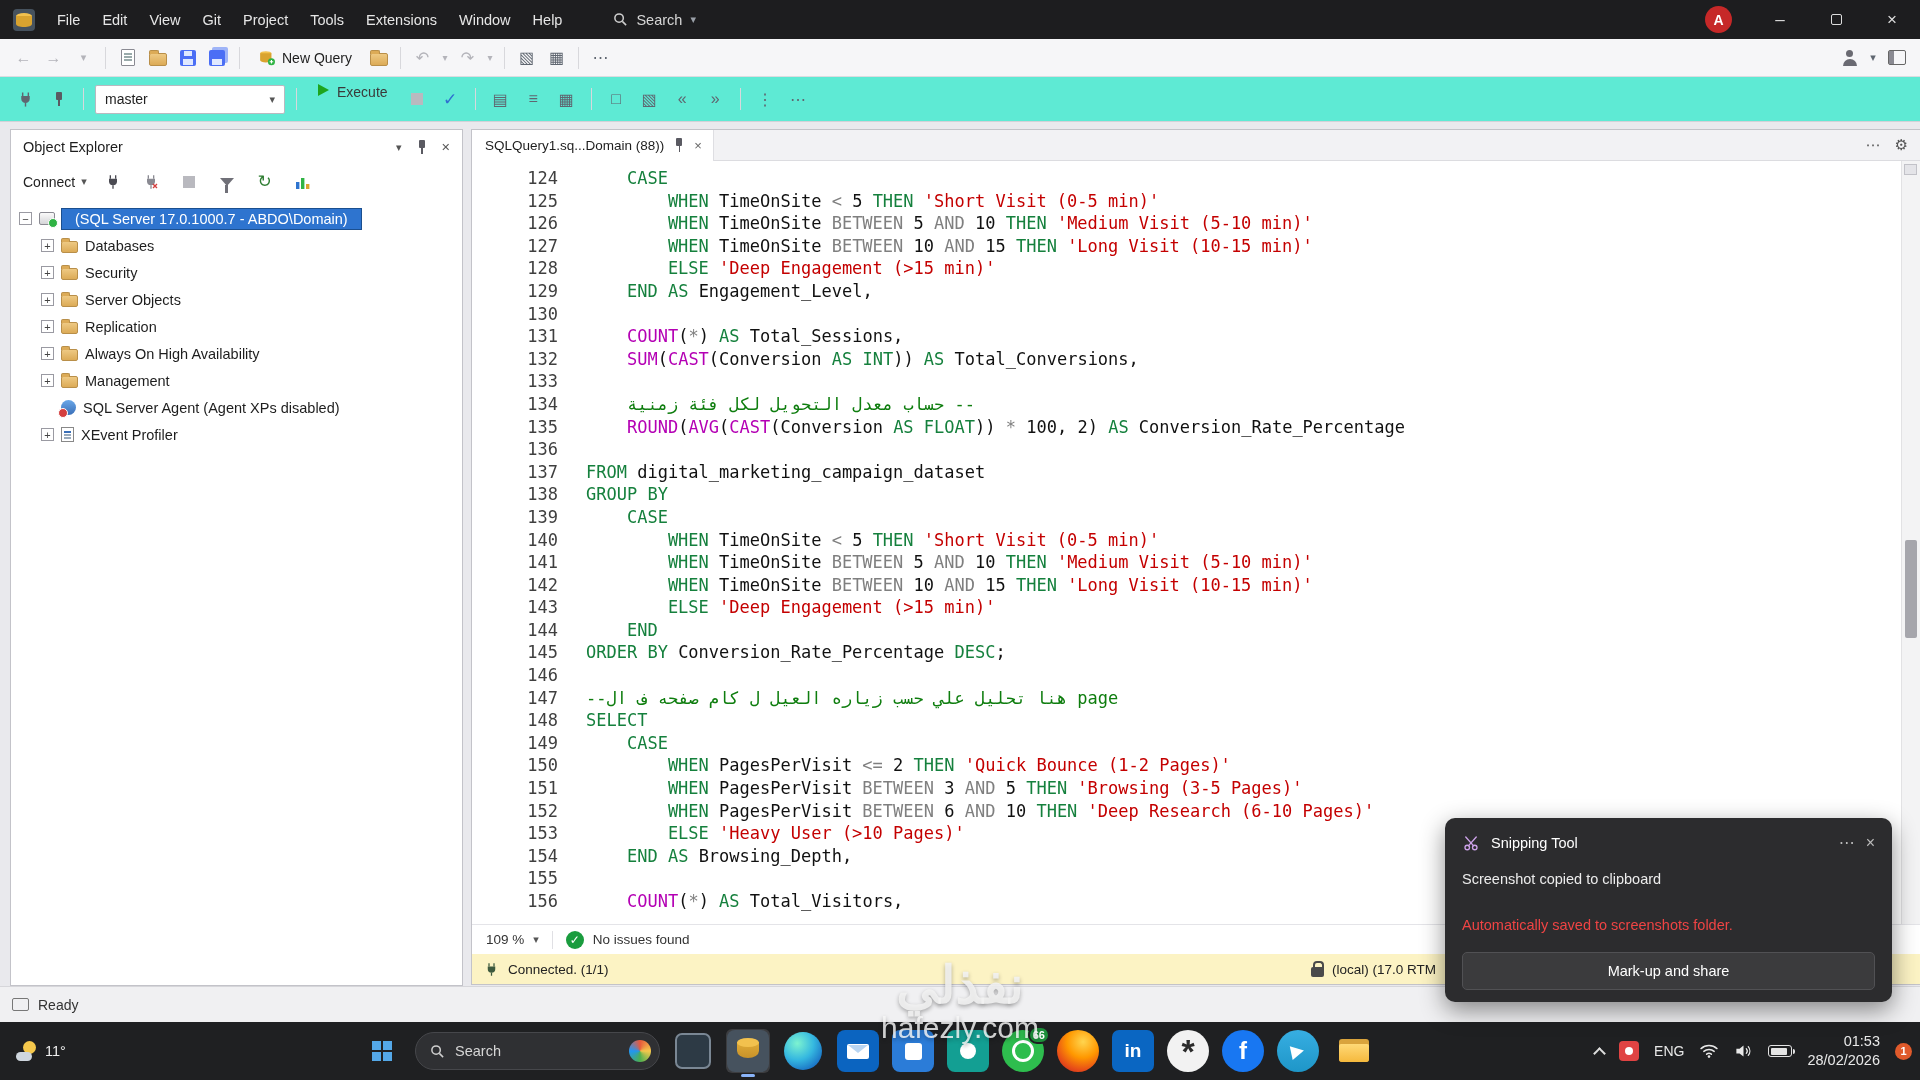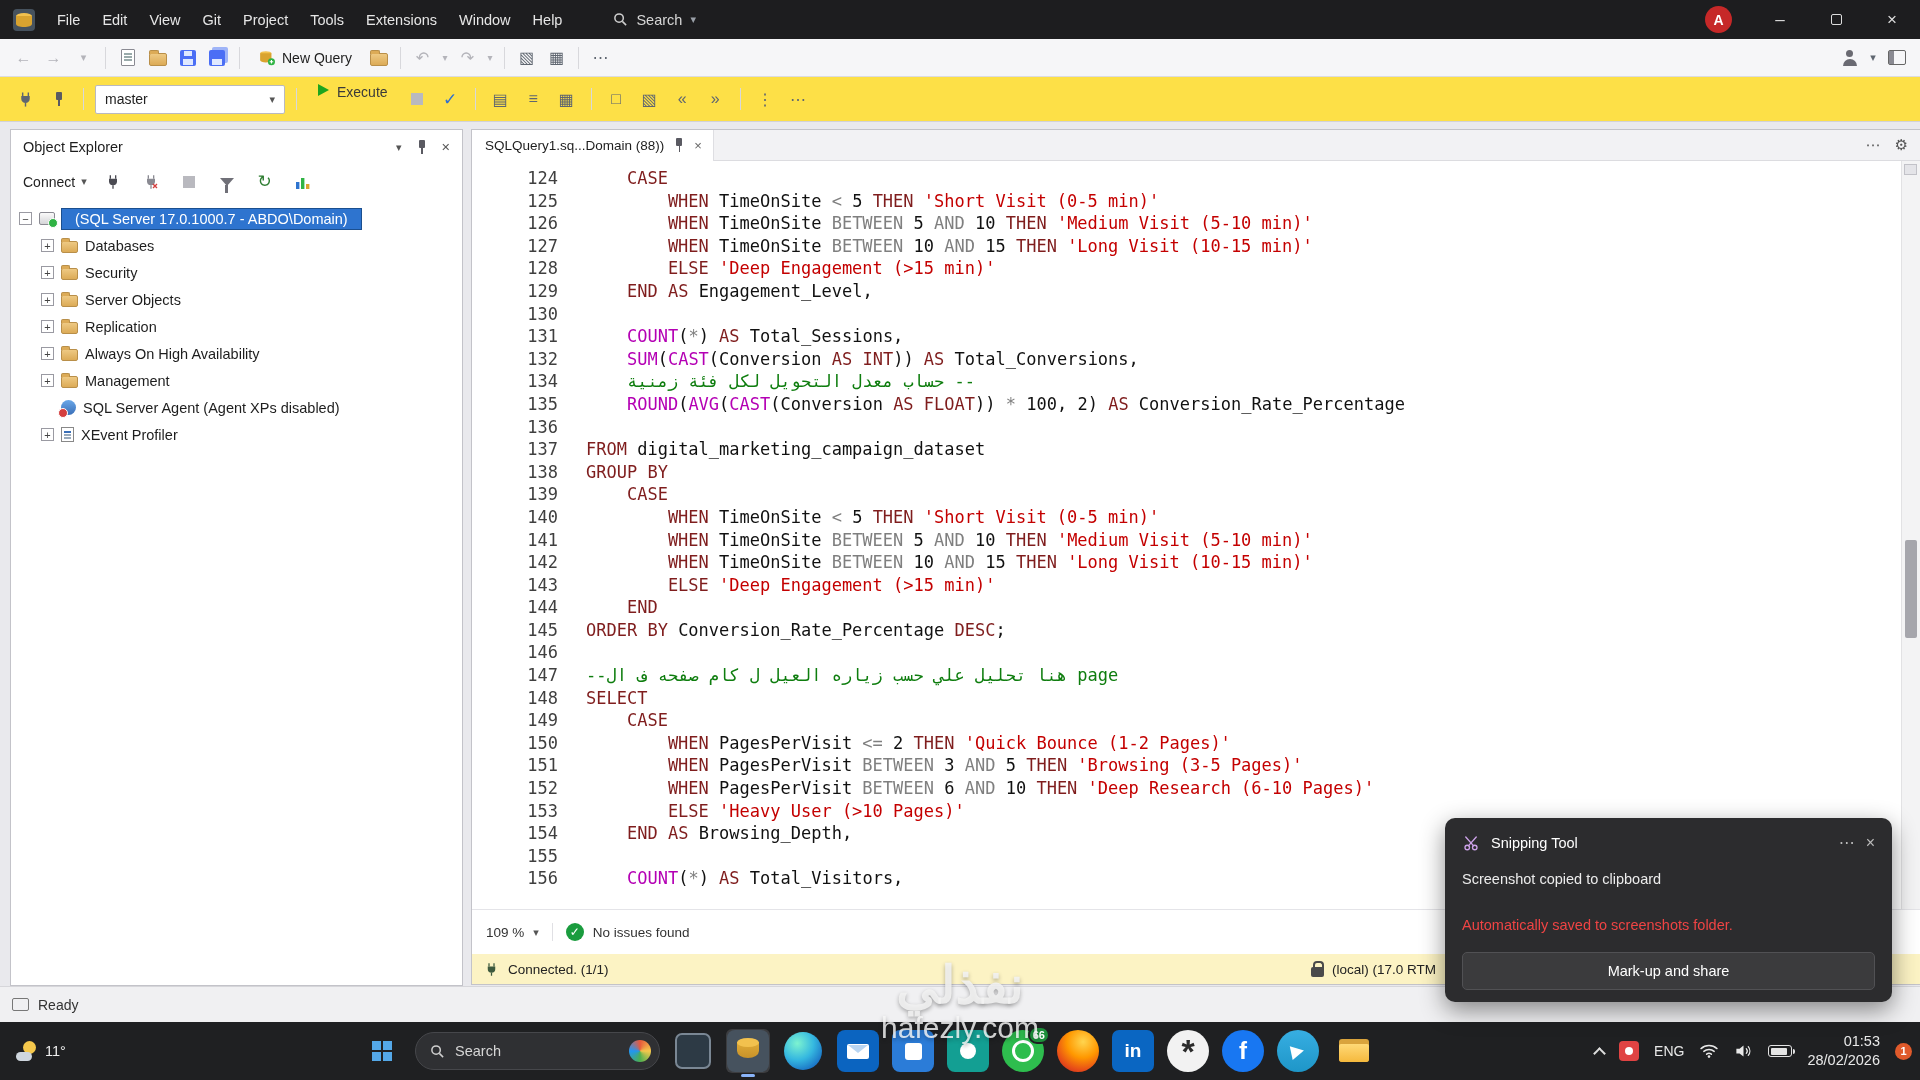--- a/index.html
+++ b/index.html
@@ -19,21 +19,21 @@
   .tb-spacer { flex:1; }
   .avatar { width:27px; height:27px; border-radius:50%; background:#c62828; color:#fff;
     display:flex; align-items:center; justify-content:center; font-size:14px; font-weight:bold; margin-right:20px; }
   .win-btn { width:56px; height:39px; display:flex; align-items:center; justify-content:center; font-size:17px; color:#ddd; }
   .win-max-glyph { width:11px; height:11px; border:1.5px solid #ddd; border-radius:2px; }
   .chev { font-size:11px; color:#9aa0a8; }
 
   
   .toolbar1 { position:absolute; top:39px; height:38px; left:0; right:0; background:#f6f6f8;
     border-bottom:1px solid #dcdce0; display:flex; align-items:center; padding:0 10px; gap:3px; z-index:9; }
-  .toolbar2 { position:absolute; top:77px; height:45px; left:0; right:0; background:#fde047;
+  .toolbar2 { position:absolute; top:77px; height:45px; left:0; right:0; background:#5eead4;
     border-bottom:1px solid #d2d2d8; display:flex; align-items:center; padding:0 12px; gap:6px; z-index:9; }
   .ticon { width:27px; height:27px; display:flex; align-items:center; justify-content:center;
     border-radius:3px; font-size:16px; color:#5f6670; flex:none; }
   .ticon.dis { color:#b4b4ba; }
   .tsep { width:1px; height:22px; background:#d8d8dc; margin:0 5px; flex:none; }
   .tbtn-newquery { display:flex; align-items:center; gap:7px; padding:0 10px; height:28px; font-size:14px; color:#1e1e1e; }
   .combo { width:190px; height:29px; background:#fff; border:1px solid #b9b9c0; border-radius:2px;
     display:flex; align-items:center; padding:0 9px; font-size:14px; color:#222; }
   .combo .chev { margin-left:auto; color:#555; }
   .exec { display:flex; gap:8px; padding:0 10px; height:30px; font-size:14px; color:#3a3a3a; }
@@ -92,27 +92,27 @@
   .tabbar { height:31px; background:#f2f2f4; display:flex; align-items:center; border-bottom:1px solid #dcdce0; }
   .tab { height:31px; background:#fff; display:flex; align-items:center; gap:9px; padding:0 11px 0 13px;
     font-size:13.5px; color:#1e1e1e; border-right:1px solid #dedee2; }
   .tab-ico { color:#666; font-size:13px; }
   .tab-right { margin-left:auto; display:flex; align-items:center; gap:14px; padding-right:12px; color:#555; font-size:15px; }
   .code-wrap { flex:1; position:relative; overflow:hidden; padding-top:6px;
     font-family:"DejaVu Sans Mono","Liberation Mono",monospace; font-size:17px; }
   .code-line { display:flex; height:22.6px; line-height:22.6px; white-space:pre; }
   .gutter { width:86px; text-align:right; color:#3f3f3f; flex:none; }
   .code-text { padding-left:28px; }
-  .tk-k { color:#7f1d1d; } .tk-g { color:#7f7f7f; } .tk-s { color:#c40000; }
+  .tk-k { color:#15803d; } .tk-g { color:#7f7f7f; } .tk-s { color:#c40000; }
   .tk-f { color:#b400b4; } .tk-c { color:#0e7d0e; } .tk-t { color:#111; }
   .tk-cr { color:#0e7d0e; direction:rtl; unicode-bidi:isolate; }
   .vscroll { position:absolute; right:0; top:0; bottom:0; width:19px; background:#f3f3f4; border-left:1px solid #e2e2e4; }
   .vthumb { position:absolute; left:3px; right:3px; top:379px; height:98px; background:#a6a6ac; border-radius:2px; }
   .split-handle { position:absolute; right:3px; top:3px; width:13px; height:11px; background:#e4e4e8; border:1px solid #c2c2c8; }
-  .zoombar { height:45px; border-top:1px solid #e4e4e8; display:flex; align-items:center; font-size:13.5px; color:#333; padding:12px 14px; gap:9px; background:#fff; }
+  .zoombar { height:30px; border-top:1px solid #e4e4e8; display:flex; align-items:center; font-size:13.5px; color:#333; padding:12px 14px; gap:9px; background:#fff; }
   .zsep { width:1px; height:18px; background:#e0e0e4; margin:0 4px; }
   .greenchk { width:18px; height:18px; border-radius:50%; background:#1a9c3e; color:#fff; font-size:12px; display:flex; align-items:center; justify-content:center; }
   .connbar { height:30px; background:#fcf3c4; display:flex; align-items:center; font-size:13.5px; color:#222; padding:0 12px; gap:9px; }
   .conn-right { margin-left:auto; margin-right:472px; display:flex; align-items:flex-end; gap:8px; }
   .plugico { color:#3e5a3e; }
   .lock { width:13px; height:10px; background:#4a4a4a; border-radius:2px; position:relative; margin-top:5px; }
   .lock::before { content:""; position:absolute; top:-6px; left:2px; width:7px; height:6px; border:2px solid #4a4a4a; border-bottom:none; border-radius:4px 4px 0 0; }
 
   
   .readybar { position:absolute; left:0; right:0; top:986px; height:36px; background:#f0f0f2;
@@ -425,20 +425,21 @@
     <div>
         <div class="code-line"><span class="gutter">124</span><span class="code-text"><span class="tk-k">    CASE</span></span></div>
         <div class="code-line"><span class="gutter">125</span><span class="code-text"><span class="tk-k">        WHEN</span><span class="tk-t"> TimeOnSite </span><span class="tk-g">&lt;</span><span class="tk-t"> 5 </span><span class="tk-k">THEN</span><span class="tk-s"> 'Short Visit (0-5 min)'</span></span></div>
         <div class="code-line"><span class="gutter">126</span><span class="code-text"><span class="tk-k">        WHEN</span><span class="tk-t"> TimeOnSite </span><span class="tk-g">BETWEEN</span><span class="tk-t"> 5 </span><span class="tk-g">AND</span><span class="tk-t"> 10 </span><span class="tk-k">THEN</span><span class="tk-s"> 'Medium Visit (5-10 min)'</span></span></div>
         <div class="code-line"><span class="gutter">127</span><span class="code-text"><span class="tk-k">        WHEN</span><span class="tk-t"> TimeOnSite </span><span class="tk-g">BETWEEN</span><span class="tk-t"> 10 </span><span class="tk-g">AND</span><span class="tk-t"> 15 </span><span class="tk-k">THEN</span><span class="tk-s"> 'Long Visit (10-15 min)'</span></span></div>
         <div class="code-line"><span class="gutter">128</span><span class="code-text"><span class="tk-k">        ELSE</span><span class="tk-s"> 'Deep Engagement (&gt;15 min)'</span></span></div>
         <div class="code-line"><span class="gutter">129</span><span class="code-text"><span class="tk-k">    END</span><span class="tk-t"> </span><span class="tk-k">AS</span><span class="tk-t"> Engagement_Level,</span></span></div>
         <div class="code-line"><span class="gutter">130</span><span class="code-text"> </span></div>
         <div class="code-line"><span class="gutter">131</span><span class="code-text"><span class="tk-f">    COUNT</span><span class="tk-t">(</span><span class="tk-g">*</span><span class="tk-t">) </span><span class="tk-k">AS</span><span class="tk-t"> Total_Sessions,</span></span></div>
         <div class="code-line"><span class="gutter">132</span><span class="code-text"><span class="tk-f">    SUM</span><span class="tk-t">(</span><span class="tk-f">CAST</span><span class="tk-t">(Conversion </span><span class="tk-k">AS</span><span class="tk-t"> </span><span class="tk-k">INT</span><span class="tk-t">)) </span><span class="tk-k">AS</span><span class="tk-t"> Total_Conversions,</span></span></div>
+        <div class="code-line"><span class="gutter">133</span><span class="code-text"> </span></div>
         <div class="code-line"><span class="gutter">134</span><span class="code-text"><span class="tk-t">    </span><span class="tk-cr">-- حساب معدل التحويل لكل فئة زمنية</span></span></div>
         <div class="code-line"><span class="gutter">135</span><span class="code-text"><span class="tk-f">    ROUND</span><span class="tk-t">(</span><span class="tk-f">AVG</span><span class="tk-t">(</span><span class="tk-f">CAST</span><span class="tk-t">(Conversion </span><span class="tk-k">AS</span><span class="tk-t"> </span><span class="tk-k">FLOAT</span><span class="tk-t">)) </span><span class="tk-g">*</span><span class="tk-t"> 100, 2) </span><span class="tk-k">AS</span><span class="tk-t"> Conversion_Rate_Percentage</span></span></div>
         <div class="code-line"><span class="gutter">136</span><span class="code-text"> </span></div>
         <div class="code-line"><span class="gutter">137</span><span class="code-text"><span class="tk-k">FROM</span><span class="tk-t"> digital_marketing_campaign_dataset</span></span></div>
         <div class="code-line"><span class="gutter">138</span><span class="code-text"><span class="tk-k">GROUP BY</span></span></div>
         <div class="code-line"><span class="gutter">139</span><span class="code-text"><span class="tk-k">    CASE</span></span></div>
         <div class="code-line"><span class="gutter">140</span><span class="code-text"><span class="tk-k">        WHEN</span><span class="tk-t"> TimeOnSite </span><span class="tk-g">&lt;</span><span class="tk-t"> 5 </span><span class="tk-k">THEN</span><span class="tk-s"> 'Short Visit (0-5 min)'</span></span></div>
         <div class="code-line"><span class="gutter">141</span><span class="code-text"><span class="tk-k">        WHEN</span><span class="tk-t"> TimeOnSite </span><span class="tk-g">BETWEEN</span><span class="tk-t"> 5 </span><span class="tk-g">AND</span><span class="tk-t"> 10 </span><span class="tk-k">THEN</span><span class="tk-s"> 'Medium Visit (5-10 min)'</span></span></div>
         <div class="code-line"><span class="gutter">142</span><span class="code-text"><span class="tk-k">        WHEN</span><span class="tk-t"> TimeOnSite </span><span class="tk-g">BETWEEN</span><span class="tk-t"> 10 </span><span class="tk-g">AND</span><span class="tk-t"> 15 </span><span class="tk-k">THEN</span><span class="tk-s"> 'Long Visit (10-15 min)'</span></span></div>
         <div class="code-line"><span class="gutter">143</span><span class="code-text"><span class="tk-k">        ELSE</span><span class="tk-s"> 'Deep Engagement (&gt;15 min)'</span></span></div>

